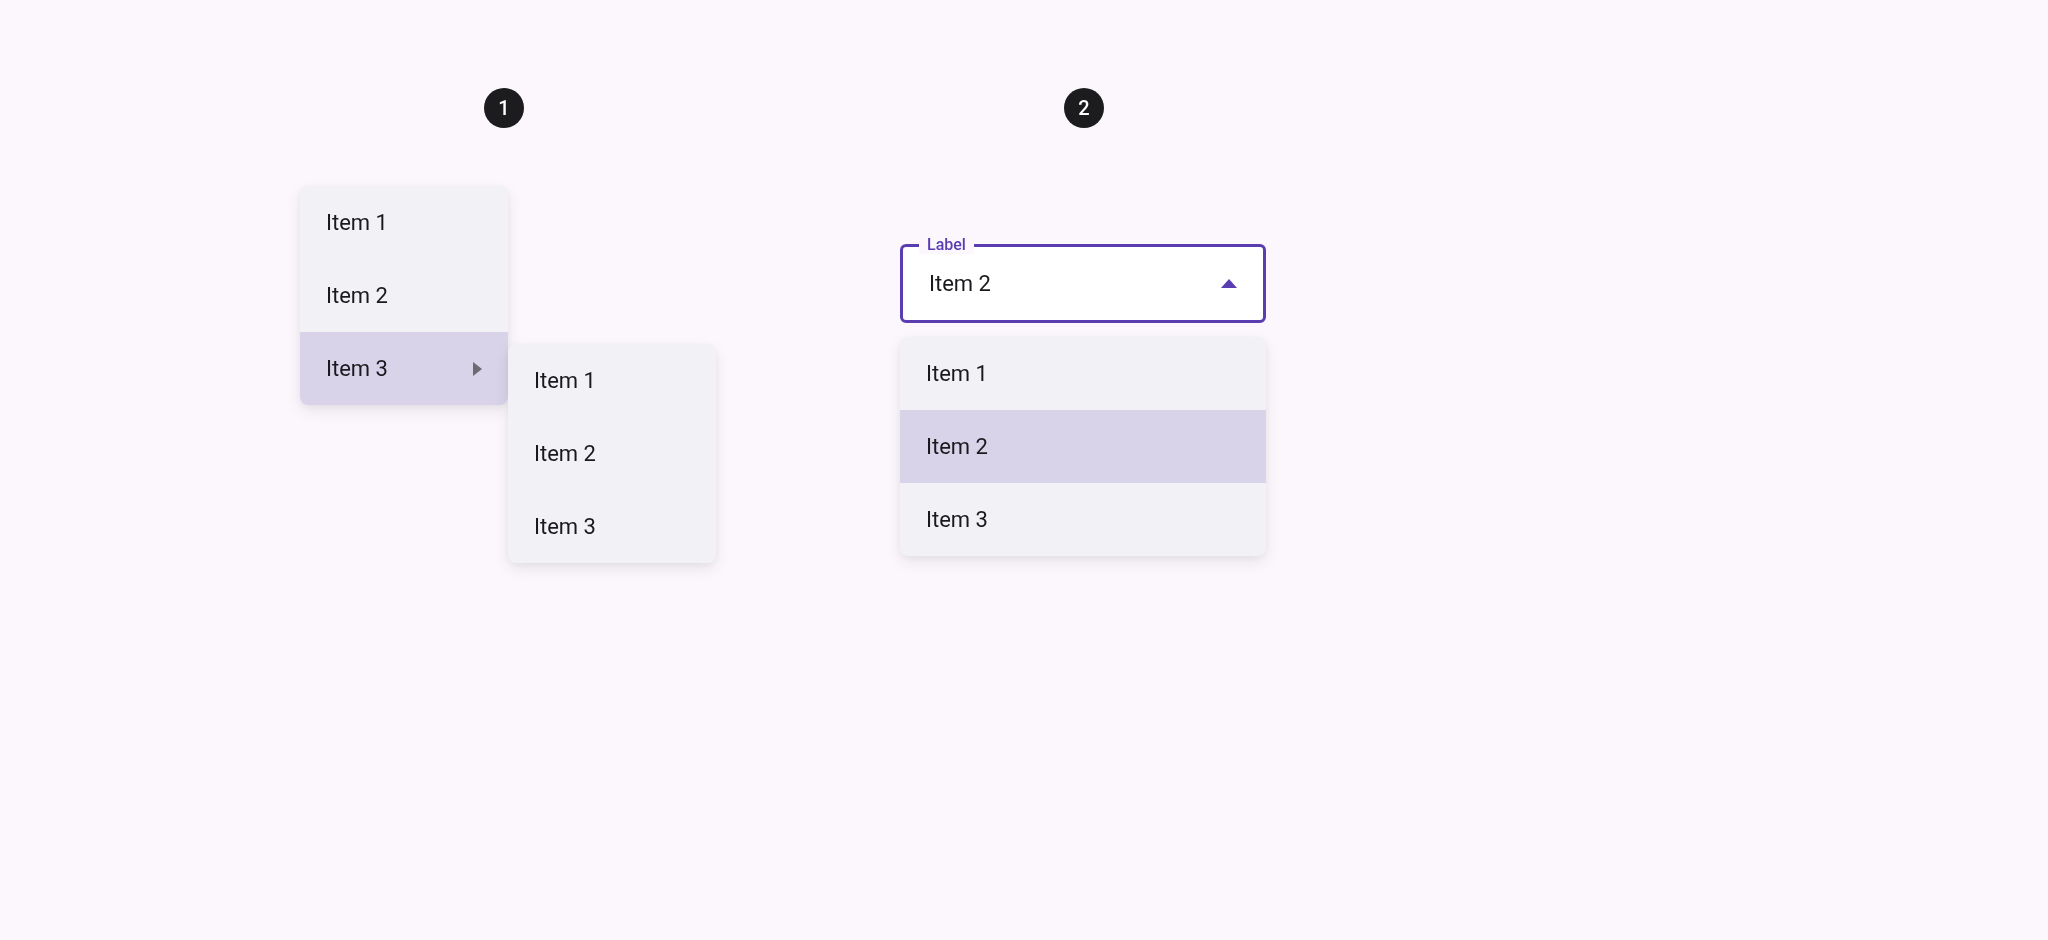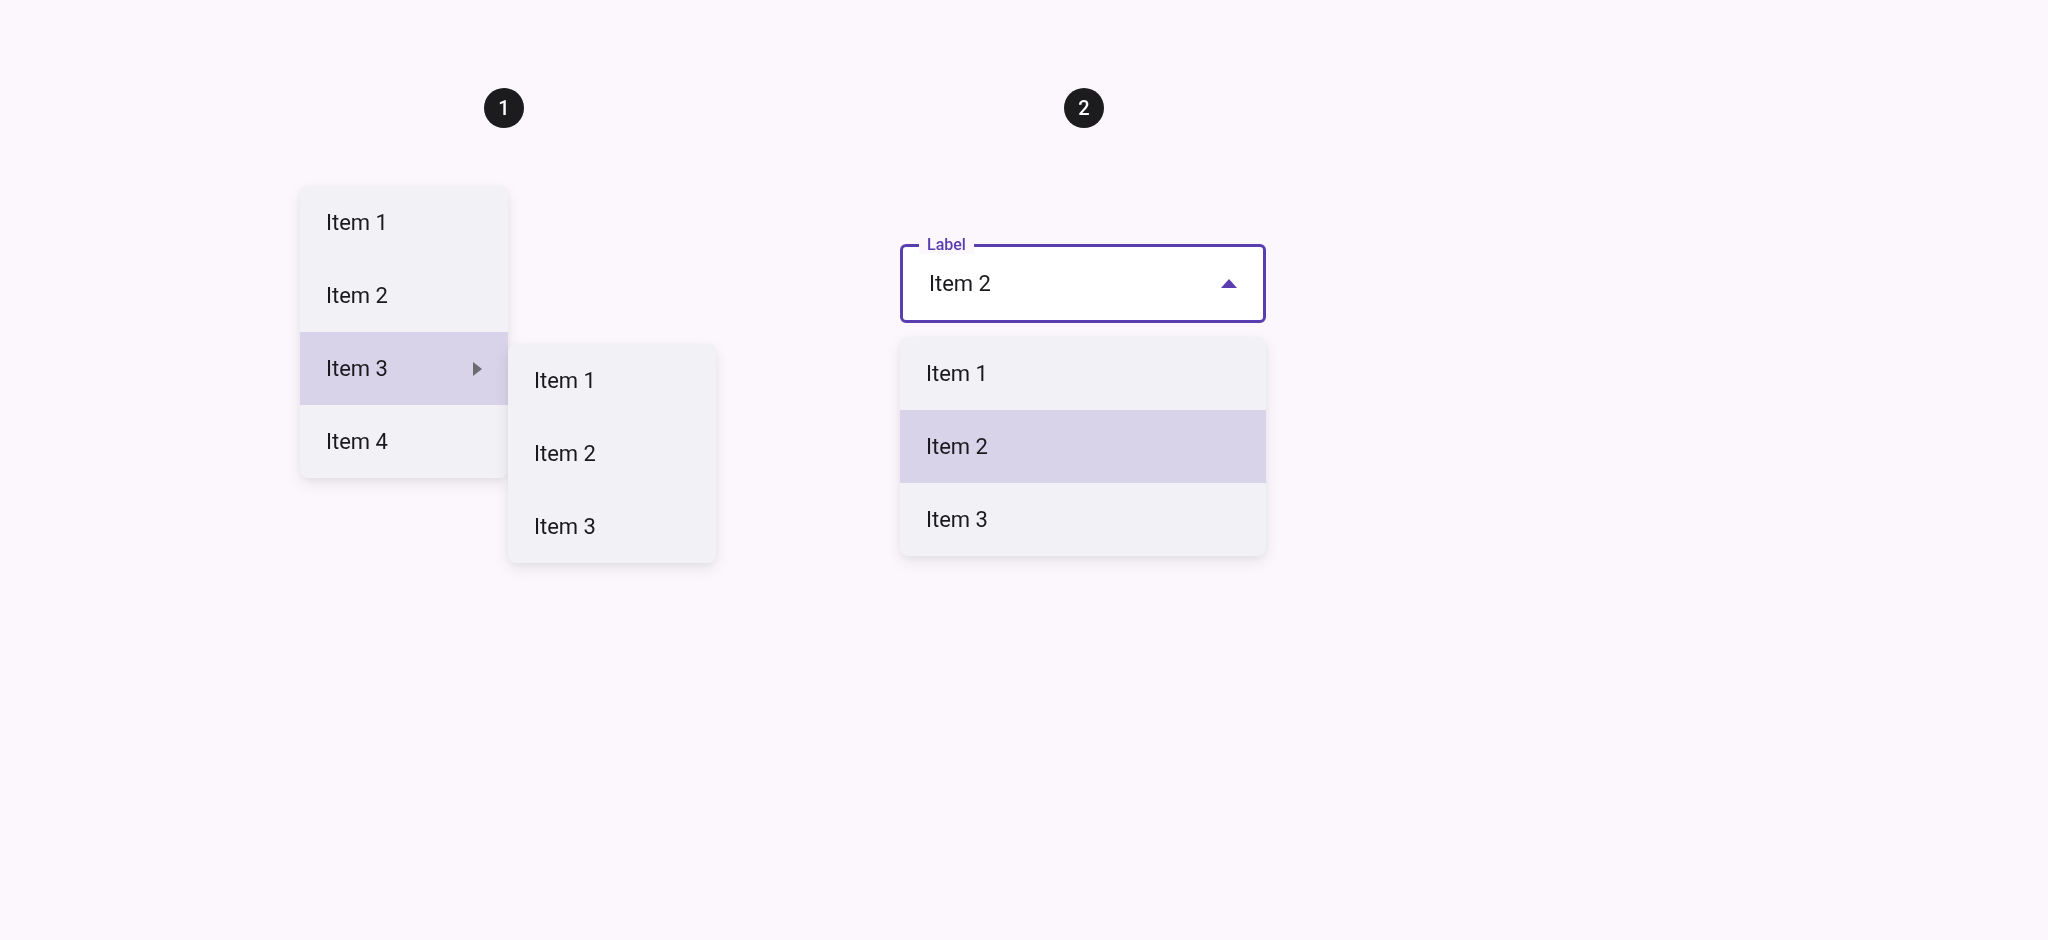--- a/index.html
+++ b/index.html
@@ -148,23 +148,20 @@
     <div class="menu-item">
       <span>Item 1</span>
     </div>
     <div class="menu-item">
       <span>Item 2</span>
     </div>
     <div class="menu-item highlighted">
       <span>Item 3</span>
       <span class="caret-right"></span>
     </div>
-    <div class="menu-item">
-      <span>Item 4</span>
-    </div>
   </div>
   <div class="submenu">
     <div class="menu-item">
       <span>Item 1</span>
     </div>
     <div class="menu-item">
       <span>Item 2</span>
     </div>
     <div class="menu-item">
       <span>Item 3</span>

